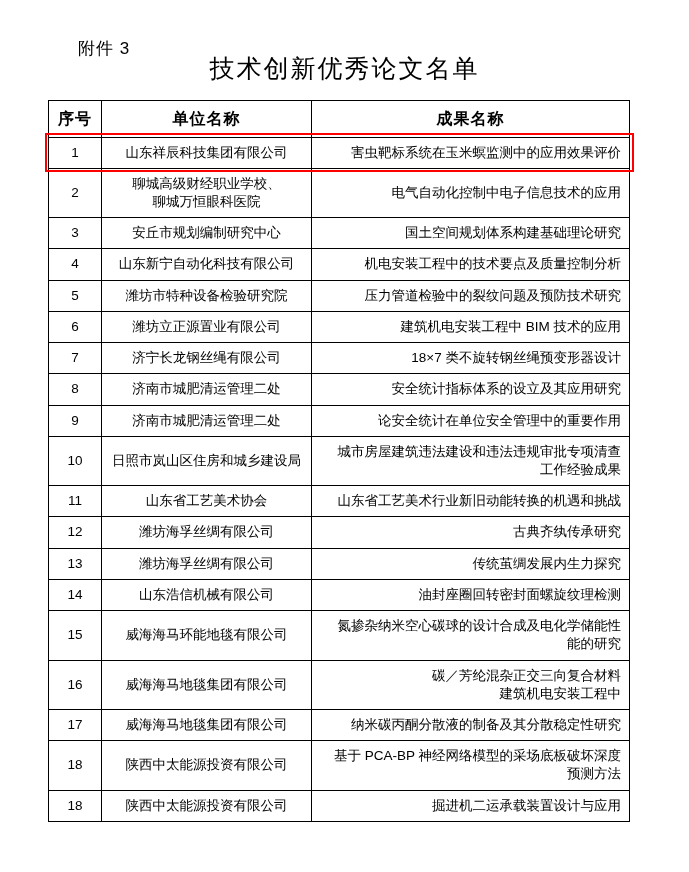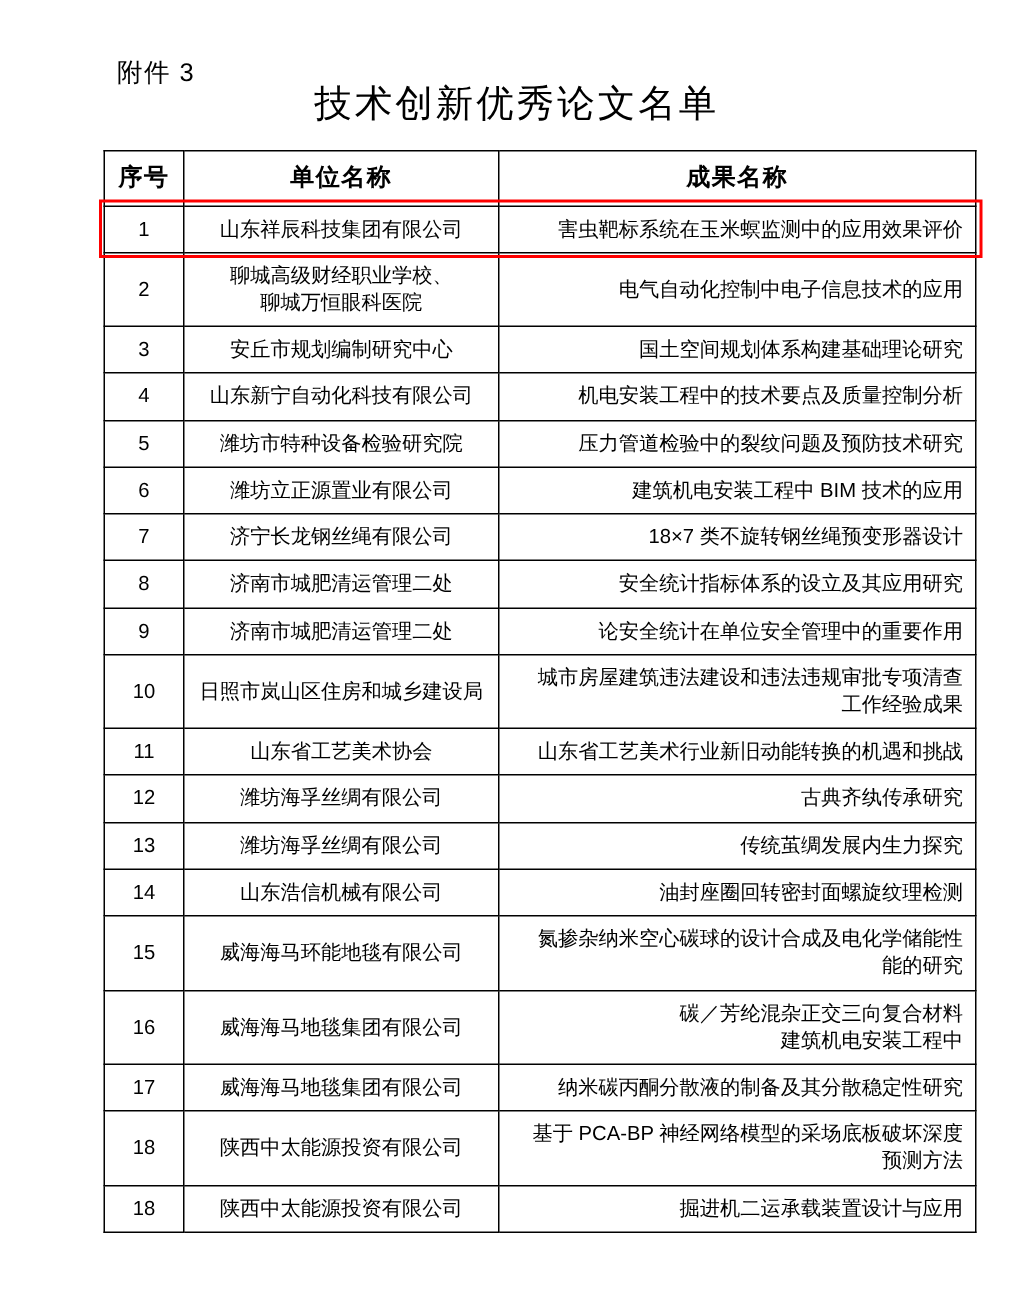--- a/index.html
+++ b/index.html
@@ -37,21 +37,21 @@
     width: 689px;
     text-align: center;
     font-size: 25px;
     font-weight: normal;
     letter-spacing: 2px;
     font-family: "Liberation Sans", "DejaVu Sans", sans-serif;
   }
   .table-wrap {
     position: absolute;
     top: 100px;
-    left: 69px;
+    left: 48px;
     width: 566px;
   }
   table.listing {
     border-collapse: collapse;
     width: 566px;
     table-layout: fixed;
   }
   table.listing th,
   table.listing td {
     border: 1px solid #000000;

